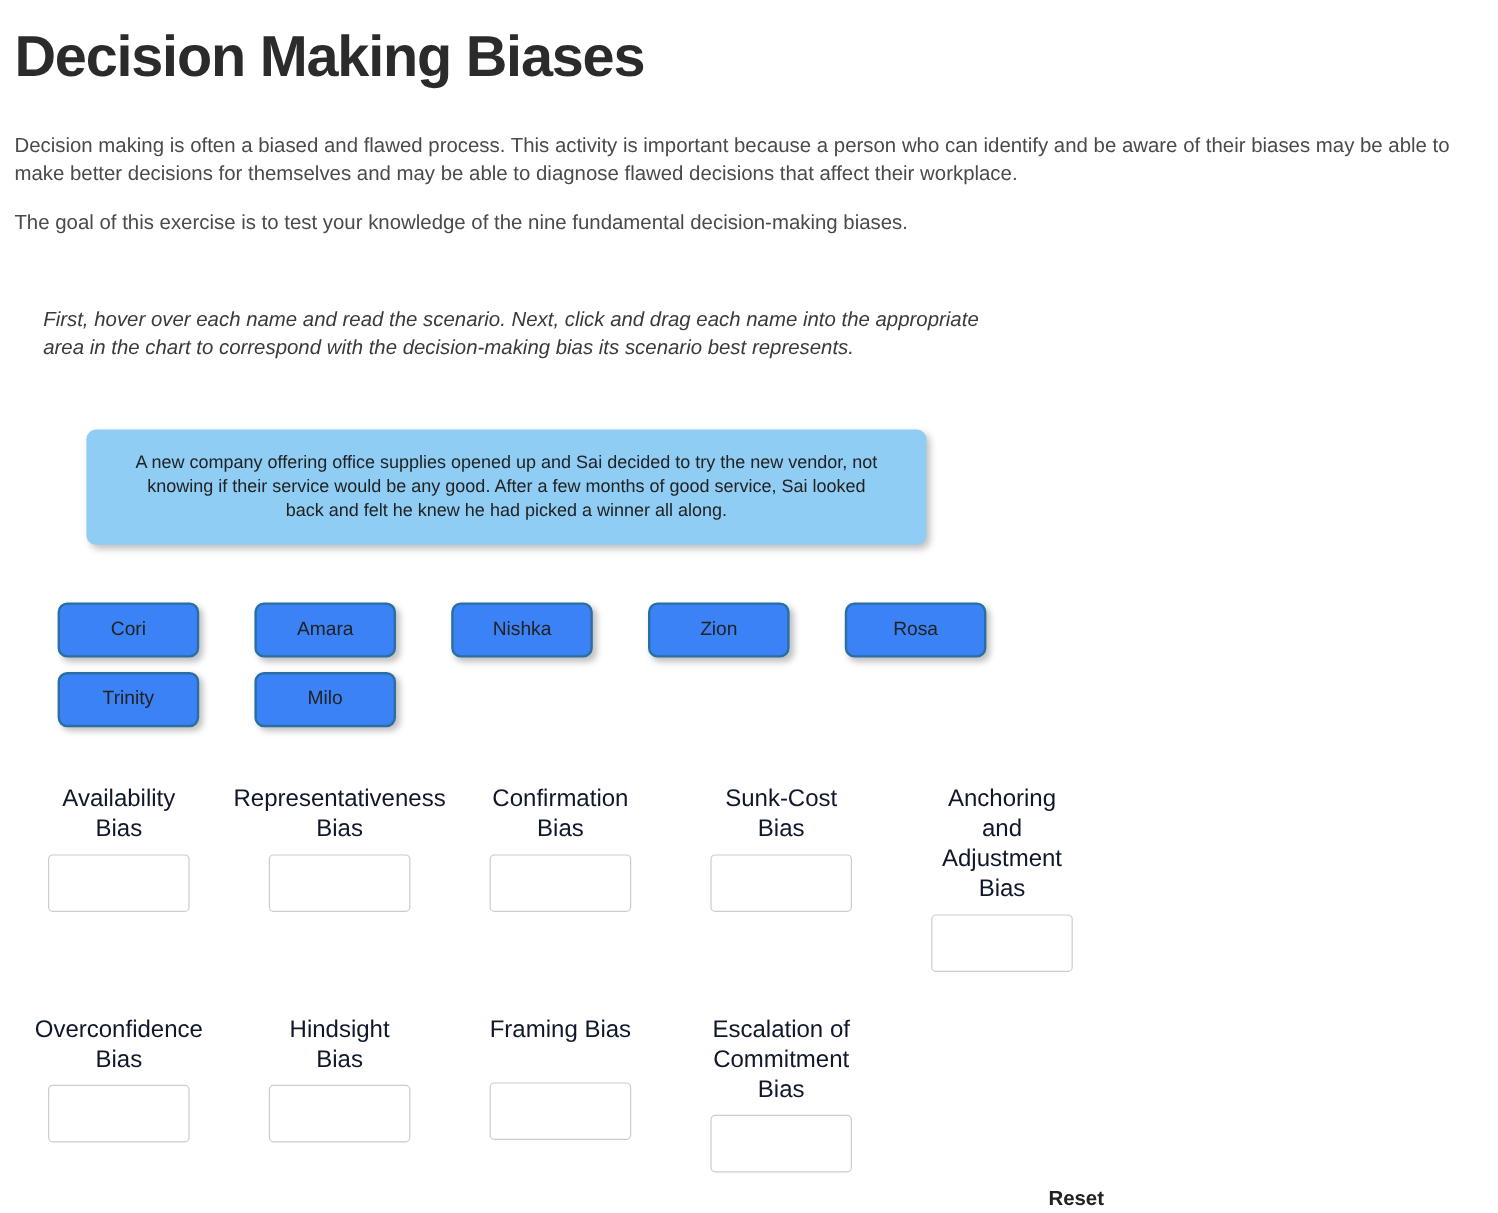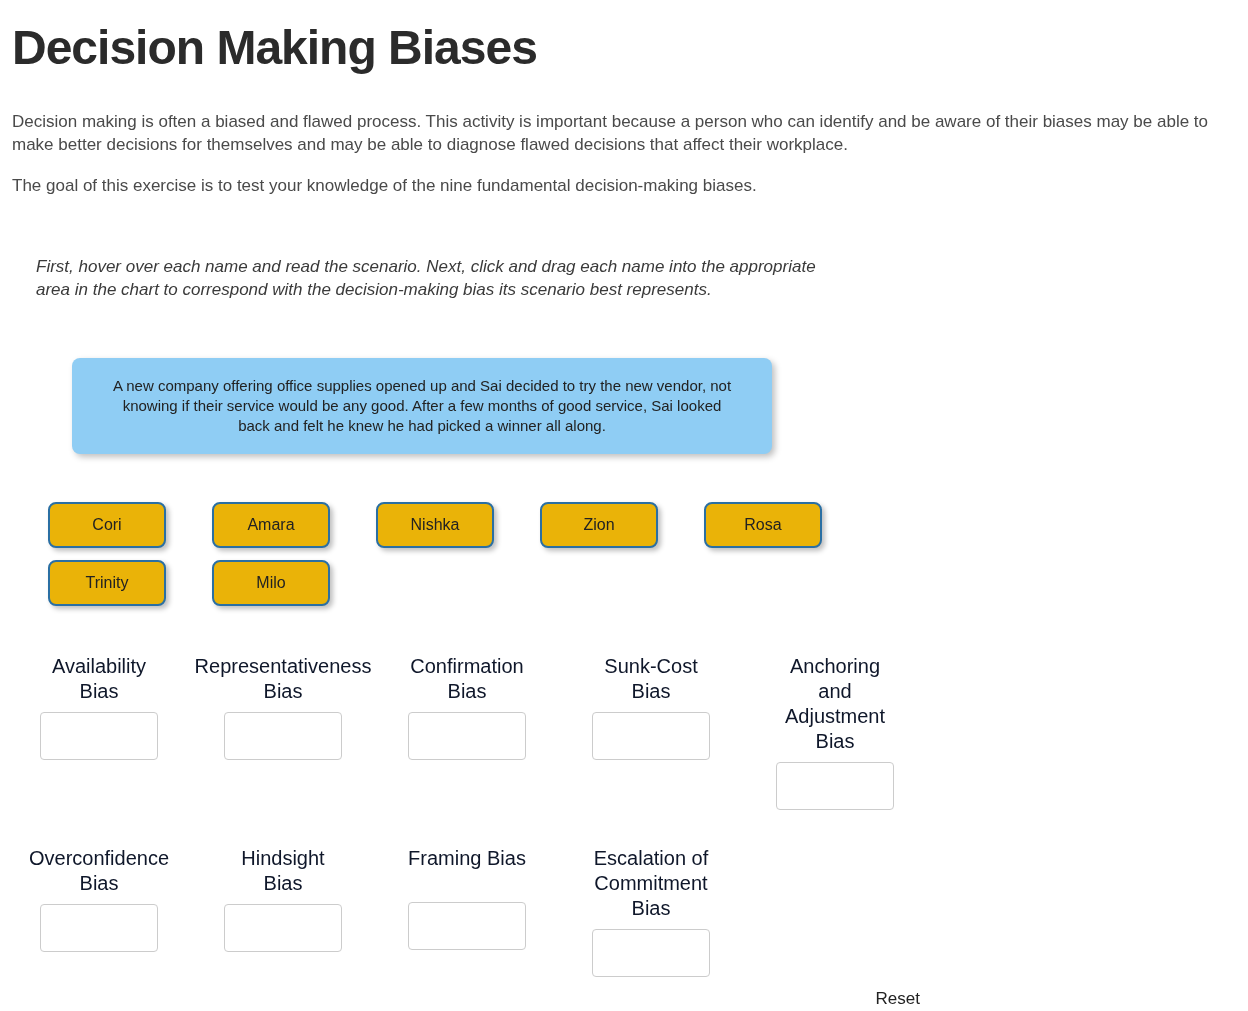--- a/index.html
+++ b/index.html
@@ -58,21 +58,21 @@
       margin-bottom: 48px;
     }
     .chips-row {
       display: flex;
       gap: 46px;
       margin-bottom: 12px;
     }
     .chip {
       width: 118px;
       height: 46px;
-      background: #eab308;
+      background: #3b82f6;
       border: 2px solid #2a6fa3;
       border-radius: 8px;
       display: flex;
       align-items: center;
       justify-content: center;
       font-size: 16px;
       color: #222;
       cursor: grab;
       box-shadow: 3px 3px 5px rgba(0,0,0,0.25);
       user-select: none;
@@ -105,21 +105,21 @@
       border-radius: 4px;
       margin: 0 auto;
       background: #fff;
     }
     .reset-row {
       margin-top: 12px;
       text-align: right;
       padding-right: 316px;
     }
     .reset-btn {
-      font-weight: 400;
+      font-weight: 700;
       font-size: 17px;
       color: #222;
       background: none;
       border: none;
       cursor: pointer;
     }
   </style>
 </head>
 <body>
 

